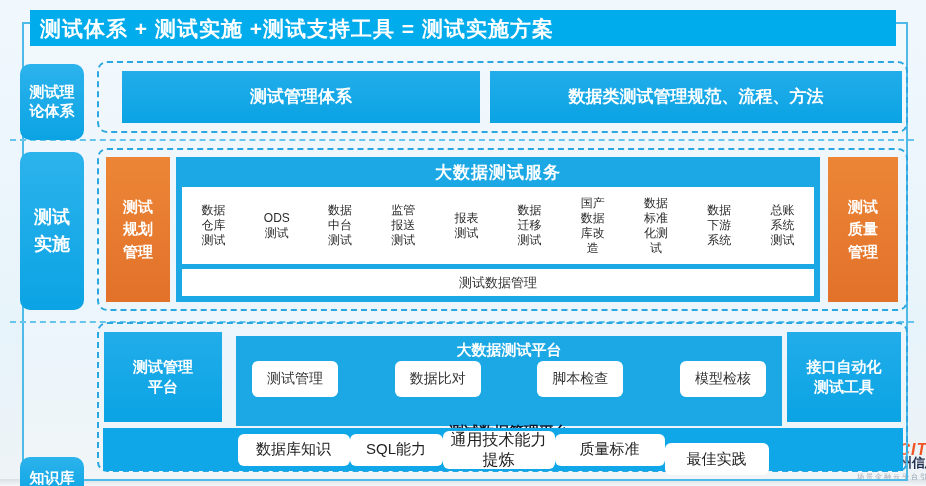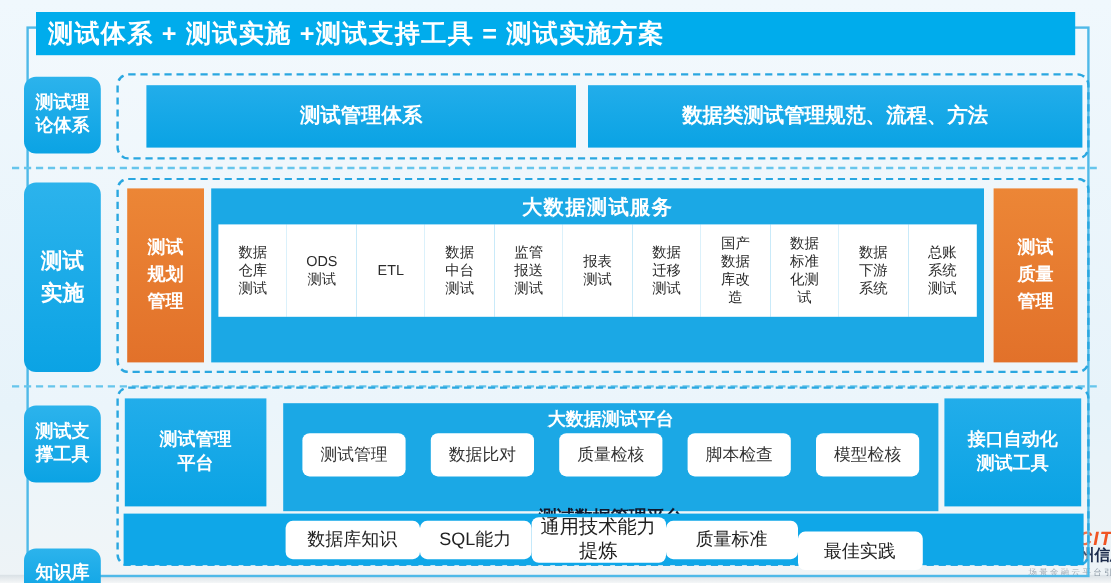--- a/index.html
+++ b/index.html
@@ -20,21 +20,21 @@
     background:#00acec;color:#fff;font-weight:bold;font-size:21px;line-height:37px;
     padding-left:10px;box-sizing:border-box;letter-spacing:1px;z-index:3;white-space:nowrap;}
   
   .sep{position:absolute;left:10px;width:904px;border-top:2px dashed #66c5ec;z-index:1;}
   .sep1{top:139px;} .sep2{top:321px;}
   
   .side{position:absolute;left:20px;width:64px;border-radius:10px;z-index:2;
     background:linear-gradient(180deg,#2cb3ec,#0ba3e4);color:#fff;font-weight:bold;
     display:flex;align-items:center;justify-content:center;text-align:center;
     white-space:pre-line;line-height:1.25;}
-  .side1{top:64px;height:64px;font-size:15px;}
+  .side1{top:64px;height:76px;font-size:15px;}
   .side2{top:152px;height:158px;font-size:18px;line-height:1.5;}
   .side3{top:338px;height:64px;font-size:15px;}
   .side4{top:457px;height:43px;font-size:15px;}
   
   .dashbox{position:absolute;left:97px;width:811px;border:2px dashed #2aa7e0;
     border-radius:10px;z-index:2;box-sizing:border-box;}
   .row1{top:61px;height:72px;}
   .row2{top:148px;height:163px;}
   .row34{top:322px;height:150px;}
   
@@ -102,42 +102,39 @@
   <div class="frame"></div>
   <div class="sep sep1"></div>
   <div class="sep sep2"></div>
 
   <div class="titlebar">测试体系 + 测试实施 +测试支持工具 = 测试实施方案</div>
 
   <div class="side side1">测试理
 论体系</div>
   <div class="side side2">测试
 实施</div>
-  <div class="side side3">测试支
-撑工具</div>
   <div class="side side4">知识库</div>
 
   <div class="dashbox row1">
     <div class="bluebox r1a">测试管理体系</div>
     <div class="bluebox r1b">数据类测试管理规范、流程、方法</div>
   </div>
 
   <div class="dashbox row2">
     <div class="orangebox r2-orangeL">测试
 规划
 管理</div>
     <div class="svc-wrap">
       <div class="svc-header">大数据测试服务</div>
       <div class="svc-cells">
         <div class="svc-cell">数据
 仓库
 测试</div>
         <div class="svc-cell">ODS
 测试</div>
-        <div class="svc-cell">ETL</div>
         <div class="svc-cell">数据
 中台
 测试</div>
         <div class="svc-cell">监管
 报送
 测试</div>
         <div class="svc-cell">报表
 测试</div>
         <div class="svc-cell">数据
 迁移
@@ -150,35 +147,35 @@
 标准
 化测
 试</div>
         <div class="svc-cell">数据
 下游
 系统</div>
         <div class="svc-cell">总账
 系统
 测试</div>
       </div>
+      <div class="svc-databar">测试数据管理</div>
     </div>
     <div class="orangebox r2-orangeR">测试
 质量
 管理</div>
   </div>
 
   <div class="dashbox row34">
     <div class="bluebox r3-left">测试管理
 平台</div>
     <div class="plat-wrap">
       <div class="plat-header">大数据测试平台</div>
       <div class="plat-cells">
         <div class="plat-cell">测试管理</div>
         <div class="plat-cell">数据比对</div>
-        <div class="plat-cell">质量检核</div>
         <div class="plat-cell">脚本检查</div>
         <div class="plat-cell">模型检核</div>
       </div>
       <div class="plat-footer">测试数据管理平台</div>
     </div>
     <div class="bluebox r3-right">接口自动化
 测试工具</div>
 
     <div class="kb-bar">
       <div class="kb-cell kb-c1">数据库知识</div>

